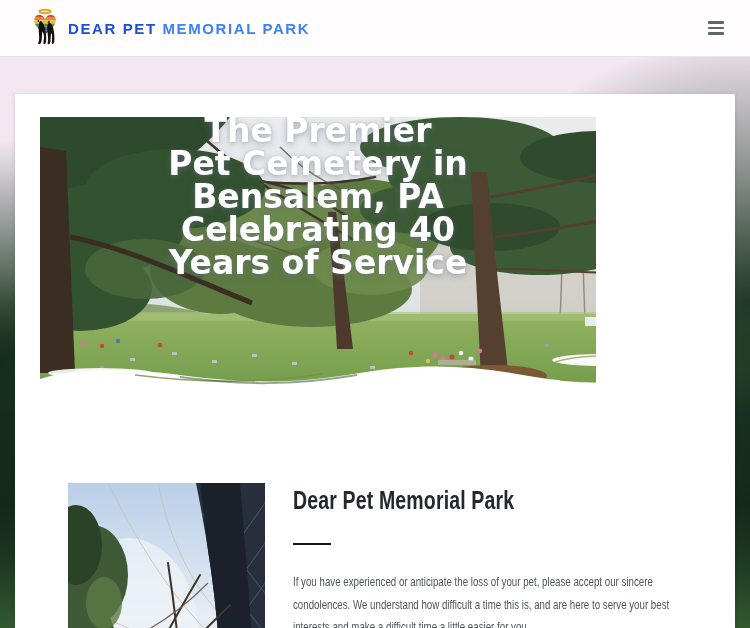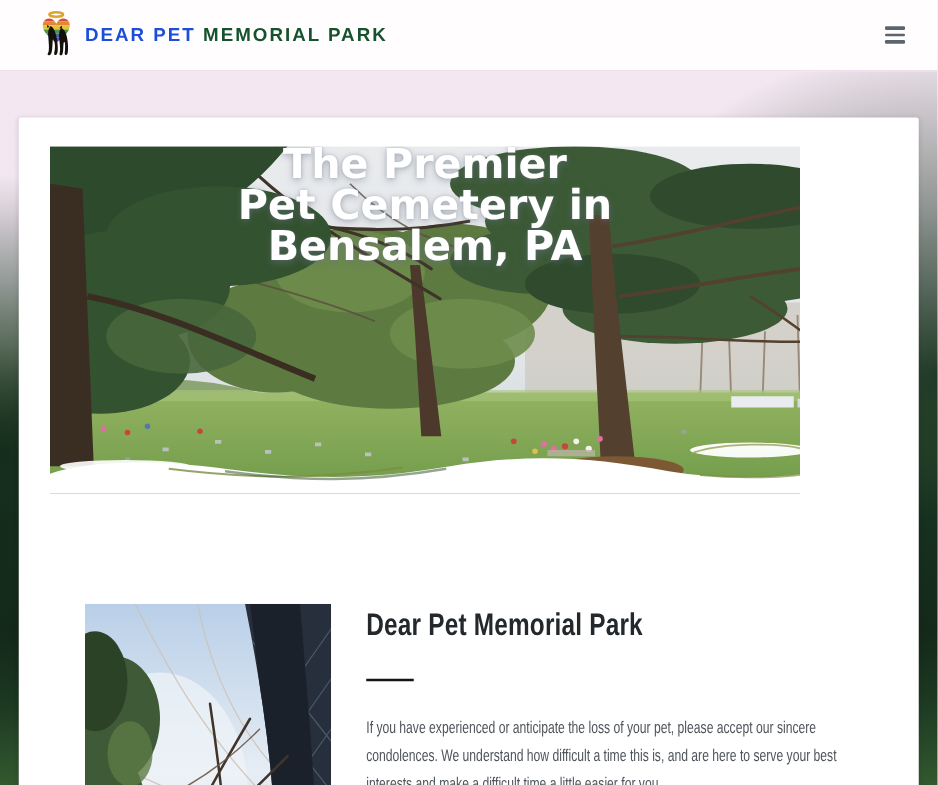--- a/index.html
+++ b/index.html
@@ -14,36 +14,36 @@
 
   
   .site-header {
     position:relative; height:57px; background:#fffdfe;
     border-bottom:1px solid #eee0ea;
     display:flex; align-items:center; padding:0 22px 0 30px;
   }
   .brand { display:flex; align-items:center; gap:8px; text-decoration:none; cursor:pointer; }
   .brand-text { font-weight:bold; font-size:15px; letter-spacing:1.6px; white-space:nowrap; }
   .brand-primary { color:#1d4ed8; }
-  .brand-secondary { color:#14532d; }
+  .brand-secondary { color:#3b82f6; }
   .menu-btn {
     margin-left:auto; background:none; border:none; cursor:pointer;
     display:flex; flex-direction:column; gap:3px; padding:4px;
   }
   .menu-btn .bar { width:16px; height:2.5px; background:#5a6570; border-radius:1px; }
 
   
   .card {
     position:relative; margin:37px 15px 0; background:#ffffff;
     border-radius:2px; box-shadow:0 1px 4px rgba(40,20,40,.15);
     padding:23px 25px 60px; min-height:700px;
   }
 
   
-  .hero { position:relative; width:600px; height:278px; overflow:hidden; }
+  .hero { position:relative; width:556px; height:278px; overflow:hidden; }
   .hero svg.scene { display:block; width:670px; height:278px; }
   .hero-title {
     position:absolute; top:-3px; left:0; right:0; text-align:center;
     font-family:"DejaVu Sans", sans-serif; font-weight:bold;
     font-size:33px; line-height:33px; color:#ffffff;
     text-shadow:0 2px 6px rgba(105,115,135,.5), 0 0 2px rgba(120,130,150,.35);
   }
   .hero-title .tline { max-width:300px; margin:0 auto; }
   .wave { position:absolute; left:0; bottom:0; width:670px; height:42px; }
 
@@ -207,20 +207,21 @@
         <circle cx="43" cy="226" r="2.2" fill="#e070a0"></circle>
           <circle cx="62" cy="229" r="2.2" fill="#c8453c"></circle>
         <circle cx="78" cy="224" r="2.2" fill="#5577aa"></circle>
           <circle cx="120" cy="228" r="2.2" fill="#c8453c"></circle>
       </g>
       <rect x="398" y="243" width="38" height="5" fill="#b6b3a4" opacity=".8"></rect>
     </svg>
 
     <div class="hero-title">
       <div class="tline">The Premier Pet Cemetery in Bensalem, PA</div>
+      <div class="tline">Celebrating 40 Years of Service</div>
     </div>
 
     <svg class="wave" viewBox="0 0 670 42" preserveAspectRatio="none">
       <ellipse cx="560" cy="7" rx="48" ry="6" fill="#ffffff" opacity=".95"></ellipse>
       <path d="M515,9 C540,1 585,1 606,7" fill="none" stroke="#9aa05a" stroke-width="1.5" opacity=".8"></path>
       <ellipse cx="60" cy="20" rx="52" ry="5" fill="#ffffff" opacity=".9"></ellipse>
       <path d="M0,42 L0,26 C30,16 80,14 140,22 C200,30 250,32 320,20 C380,10 432,12 495,24 C550,33 610,30 670,12 L670,42 Z" fill="#ffffff"></path>
       <path d="M95,22 C160,30 212,31 282,21" fill="none" stroke="#7d8c44" stroke-width="1.5" opacity=".8"></path>
       <path d="M140,24 C200,32 252,33 317,22" fill="none" stroke="#3c5a36" stroke-width="2" opacity=".55"></path>
       <path d="M520,27 C570,32 622,27 666,15" fill="none" stroke="#7d8c44" stroke-width="1.5" opacity=".7"></path>

